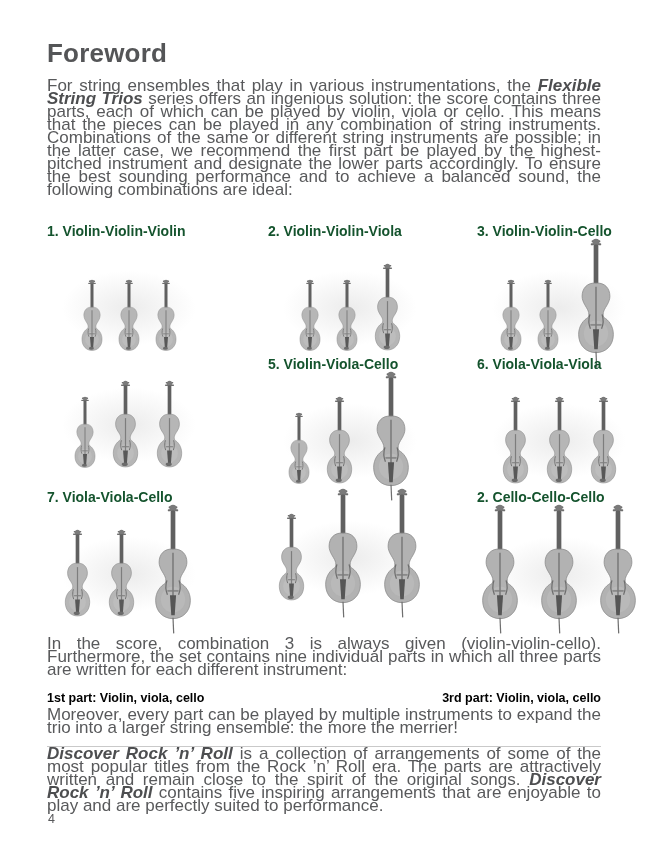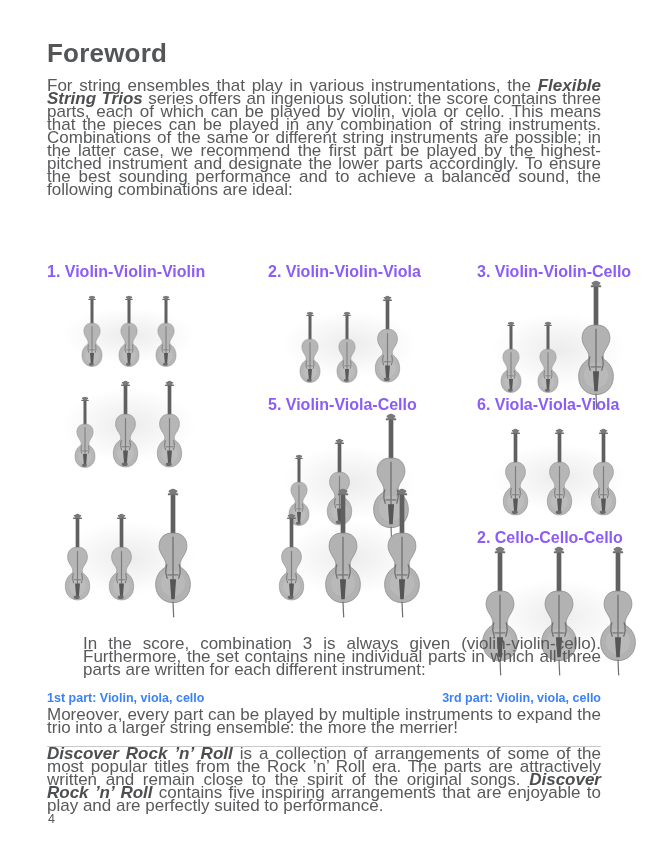--- a/index.html
+++ b/index.html
@@ -38,47 +38,46 @@
     color: #4d4e50;
   }
   .combo-grid {
     margin-top: 27px;
     display: grid;
     grid-template-columns: 221px 209px 124px;
     grid-template-rows: 133px 133px 140px;
   }
   .combo-cell { display: flex; flex-direction: column; }
   .combo-label {
-    font-size: 16px;
+    font-size: 14px;
     font-weight: 700;
-    color: #8b5cf6;
+    color: #14532d;
     white-space: nowrap;
-    margin-top: 40px;
   }
   .instrument-group {
     margin-top: 14px;
     margin-left: 2px;
     width: 160px;
     height: 100px;
     display: flex;
     align-items: flex-end;
     justify-content: center;
     gap: 7px;
     background: radial-gradient(ellipse 58% 52% at 50% 55%, #ececec 0%, rgba(255,255,255,0) 72%);
   }
   .instrument-group svg { display: block; flex: 0 0 auto; }
   .instrument-group svg.cello-svg { margin-bottom: -17px; }
-  .score-note { margin-top: 8px; margin-left: 36px; }
+  .score-note { margin-top: 8px; }
   .parts-row {
     margin-top: 15px;
     display: flex;
     justify-content: space-between;
     font-size: 12.5px;
     font-weight: 700;
-    color: #3b82f6;
+    color: #000000;
   }
   .moreover { margin-top: 3px; }
   .divider {
     margin-top: 12px;
     border: none;
     border-top: 1px solid #c9c9c9;
     height: 0;
   }
   .discover { }
   .page-number {
@@ -375,20 +374,21 @@
               <path d="M14.6,79 C13.4,83 13.4,88 15,92" fill="none" stroke="#6f6f6f" stroke-width="1.2"></path>
               <path d="M25.4,79 C26.6,83 26.6,88 25,92" fill="none" stroke="#6f6f6f" stroke-width="1.2"></path>
               <rect x="15.5" y="86.5" width="9" height="1.8" fill="#8a8a8a"></rect>
               <line x1="20" y1="50" x2="20" y2="93" stroke="#7d7d7d" stroke-width="1.6"></line>
               <path d="M16.8,92.5 L23.2,92.5 L21.8,110 L18.2,110 Z" fill="#585858"></path>
               <ellipse cx="19" cy="110.5" rx="4" ry="2.4" fill="#6a6a6a"></ellipse>
             </svg>
           </div>
       </div>
       <div class="combo-cell">
+        <span class="combo-label">7. Viola-Viola-Cello</span>
         <div class="instrument-group">
             <svg class="fiddle-svg" width="37" height="90" viewBox="0 0 40 118" xmlns="http://www.w3.org/2000/svg">
               <rect x="15" y="2.5" width="10" height="2.2" rx="1" fill="#6e6e6e"></rect>
               <rect x="14" y="5.8" width="12" height="2.2" rx="1" fill="#6e6e6e"></rect>
               <circle cx="20" cy="4.5" r="3.4" fill="#7a7a7a"></circle>
               <rect x="17.6" y="7" width="4.8" height="43" rx="1.6" fill="#606060"></rect>
               <path d="M20,45 C28,44 33,50 33,58 C33,64 29,68 27,72 C26,74.5 26,76.5 27,79 C31,81 36,87 36,96 C36,107 29,114 20,114 C11,114 4,107 4,96 C4,87 9,81 13,79 C14,76.5 14,74.5 13,72 C11,68 7,64 7,58 C7,50 12,44 20,45 Z" fill="#b6b6b6" stroke="#8f8f8f" stroke-width="0.8"></path>
               <ellipse cx="20" cy="96" rx="11" ry="12" fill="#c3c3c3" opacity="0.55"></ellipse>
               <path d="M14.6,79 C13.4,83 13.4,88 15,92" fill="none" stroke="#6f6f6f" stroke-width="1.2"></path>
               <path d="M25.4,79 C26.6,83 26.6,88 25,92" fill="none" stroke="#6f6f6f" stroke-width="1.2"></path>

